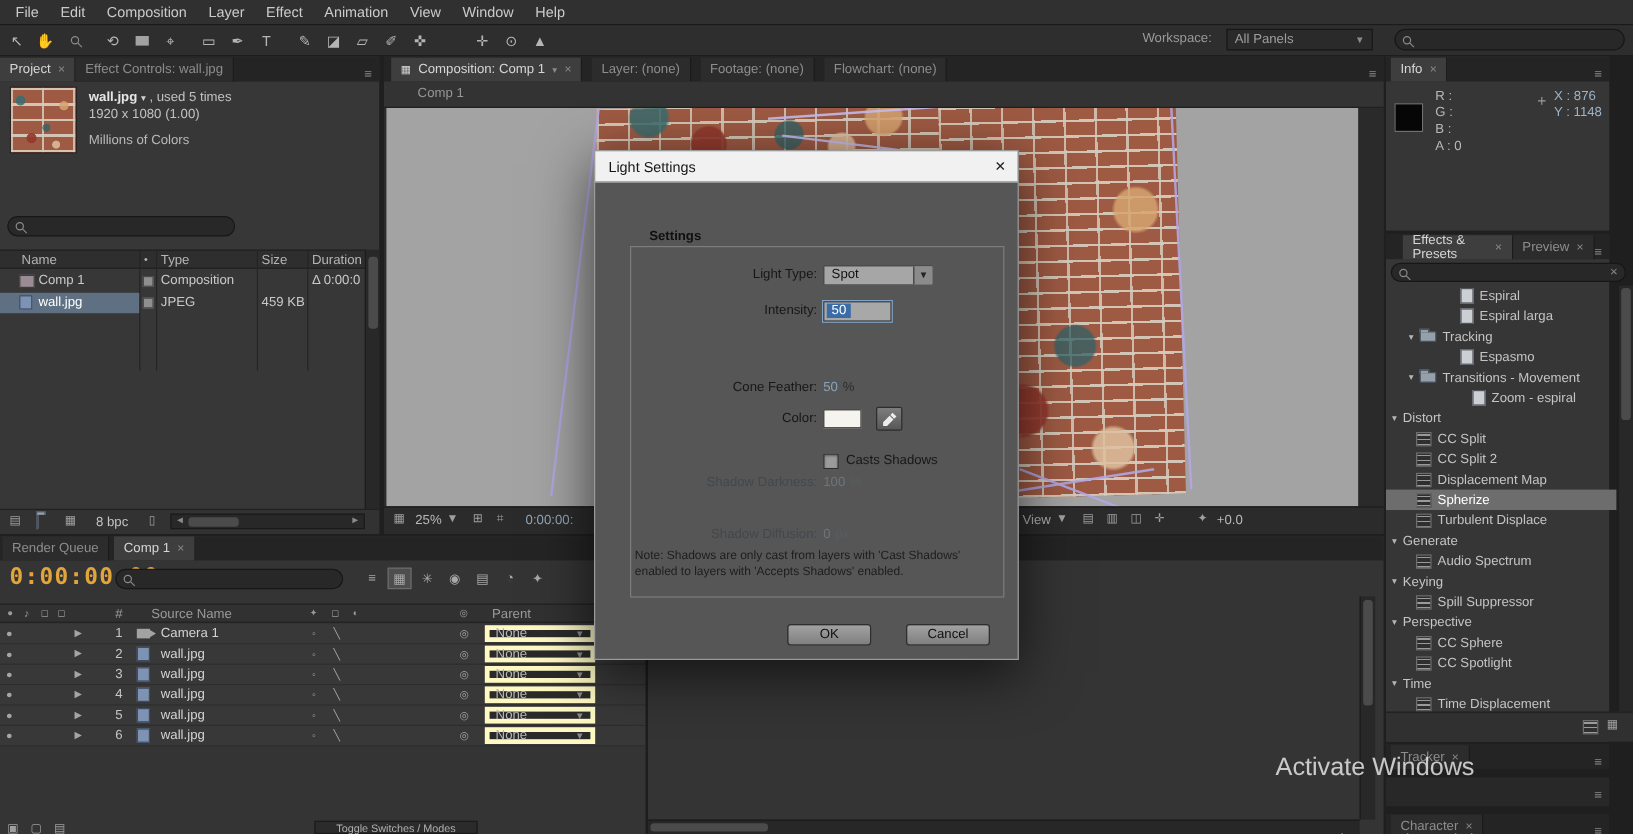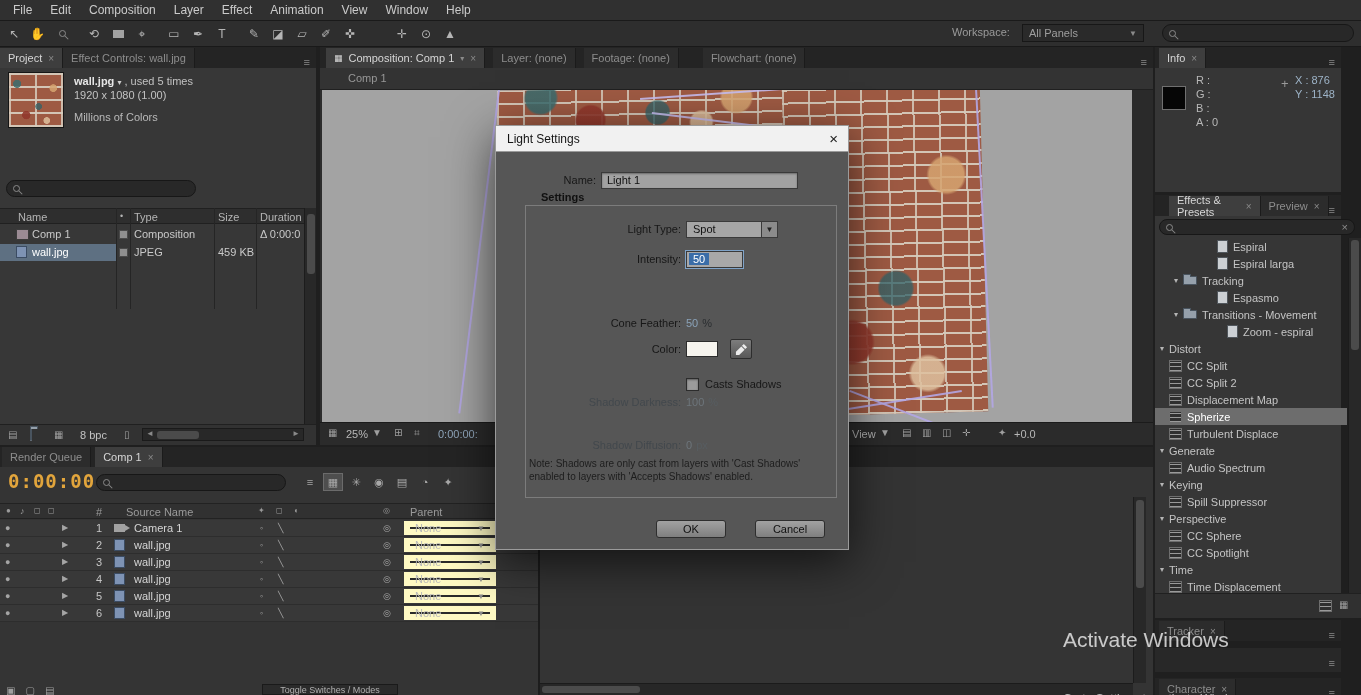--- a/index.html
+++ b/index.html
@@ -59,21 +59,21 @@
   #tcdisp{left:8px;top:23px;font-family:"DejaVu Sans Mono","Liberation Mono",monospace;font-size:19px;font-weight:bold;color:#e2a53c;letter-spacing:1px}
   .tlico{width:20px;height:18px;display:inline-flex;align-items:center;justify-content:center;color:#a8a8a8;font-size:11px}
   .tlico.on{background:#4e4e4e;border:1px solid #6b6b6b}
   #tl-colhdr{left:0;top:56px;width:538px;height:16px;background:#313131;border-top:1px solid #222;border-bottom:1px solid #222;color:#9a9a9a}
   .tlrow{position:absolute;left:0;width:538px;height:17px;background:#383838;border-bottom:1px solid #2d2d2d}
   .ticon{position:absolute;top:0;line-height:16px;font-size:9px;color:#a5a5a5}
   .tnum{position:absolute;top:0;line-height:16px;color:#c6c6c6}
   .tname{position:absolute;top:0;line-height:16px;color:#d4d4d4}
   .cam-ico{position:absolute;top:4px;width:11px;height:8px;background:#a2a2a2}
   .cam-ico::after{content:"";position:absolute;right:-5px;top:1px;border-left:5px solid #a2a2a2;border-top:3px solid transparent;border-bottom:3px solid transparent}
-  .parent-dd{position:absolute;left:404px;top:1px;width:92px;height:14px;background:#2a2a2a;border:6px solid #fef9c3;display:flex;align-items:center;justify-content:space-between;padding:0 5px;color:#b8b8b8}
+  .parent-dd{position:absolute;left:404px;top:1px;width:92px;height:14px;background:#2a2a2a;border:4px solid #fef9c3;display:flex;align-items:center;justify-content:space-between;padding:0 5px;color:#b8b8b8}
   #graph{left:540px;top:33px;width:593px;height:203px;background:#3c3c3c;overflow:hidden}
   #ruler{position:absolute;left:0;top:0;width:593px;height:17px;background:#2d2d2d;border-bottom:1px solid #202020}
   .rlab{position:absolute;top:3px;font-size:10px;color:#9c9c9c}
   .gline{position:absolute;top:17px;bottom:0;width:1px;background:#323232}
   #workarea{position:absolute;left:0;top:17px;width:593px;height:7px;background:#565656;border-bottom:1px solid #2a2a2a}
   .bar{position:absolute;left:0;width:592px;height:14px}
   .bar.pink{background:#d094a8;border:1px solid #a86c80}
   .bar.purp{background:#908ec3;border:1px solid #5e5c92}
   #playhead{position:absolute;left:0;top:0;bottom:0;width:2px;background:#cf3a33}
   .hsb{background:#272727;border-top:1px solid #1b1b1b}
@@ -87,21 +87,21 @@
   #fx-search{position:absolute;left:4px;top:24px;width:196px;height:16px}
   .erow{position:absolute;left:0;width:192px;height:17px;display:flex;align-items:center;gap:5px;color:#c4c4c4}
   .erow.sel{background:#6d6d6d;color:#fff}
   .tri{font-size:8px;color:#b5b5b5}
   .fx-ico{width:13px;height:12px;background:#2f2f2f;border:1px solid #6e6e6e;background-image:repeating-linear-gradient(0deg,#9a9a9a 0 1px,transparent 1px 4px);flex:none}
   .preset-ico{width:11px;height:13px;background:#ccd0d4;border:1px solid #50565c;flex:none}
   .folder-ico{width:14px;height:9px;background:#95a0ab;border:1px solid #49545f;border-radius:1px;position:relative;flex:none}
   .folder-ico::before{content:"";position:absolute;top:-3px;left:-1px;width:6px;height:2px;background:#95a0ab;border:1px solid #49545f;border-bottom:none}
   .i-cat{padding-left:5px}
   .i-fold{padding-left:19px}
-  .i-eff{padding-left:14px}
+  .i-eff{padding-left:25px}
   .i-pre{padding-left:62px}
   .i-pre2{padding-left:72px}
   
   #dialog{left:495px;top:125px;width:354px;height:425px;background:#565656;border:1px solid #9b9b9b;box-shadow:0 12px 45px rgba(0,0,0,.65);z-index:100}
   #dlg-title{position:absolute;left:0;top:0;width:100%;height:26px;background:#f1f1f1;border-bottom:1px solid #9a9a9a;display:flex;align-items:center;padding:0 11px;color:#141414;font-size:12px}
   #dlg-close{position:absolute;right:10px;top:4px;color:#222;font-size:15px}
   .drow{position:absolute;left:0;right:8px;height:18px;display:flex;align-items:center}
   .dlabel{width:185px;text-align:right;margin-right:5px;flex:none;color:#171717;font-size:11px}
   .drow.dis .dlabel{color:#42484d}
   .hot{color:#8aa2b8;font-size:11px}
@@ -247,21 +247,21 @@
       <span>Composition: Comp 1</span>
       <span class="arr">▾</span>
       <span class="tabx">×</span>
     </div>
     <div class="tab" style="margin-left:8px">
       <span>Layer: (none)</span>
     </div>
     <div class="tab" style="margin-left:8px">
       <span>Footage: (none)</span>
     </div>
-    <div class="tab" style="margin-left:24px">
+    <div class="tab" style="margin-left:8px">
       <span>Flowchart: (none)</span>
     </div>
     <span class="pmenu">≡</span>
   </div>
   <div id="vhead" class="p">
     <span class="p nw" style="left:28px;top:4px;color:#979797">Comp 1</span>
   </div>
   <div id="viewport" class="p">
     <div class="p brick" style="left:175px;top:-2px;width:292px;height:40px;transform:skewY(-1.2deg)"></div>
     <div class="p brick" style="left:464px;top:-6px;width:198px;height:330px;transform:rotate(-1.5deg)"></div>
@@ -593,26 +593,20 @@
 
 <div id="wm1" class="p nw">Activate Windows</div>
 <div id="wm2" class="p nw">Go to Settings to activate Windows.</div>
 
 <div id="dialog" class="p">
   <div id="dlg-title">
     <span>Light Settings</span>
     <span id="dlg-close">×</span>
   </div>
 
-  <div class="drow" style="top:45px">
-    <span class="dlabel" style="width:100px">Name:</span>
-    <div class="nameinput">
-      <span>Light 1</span>
-    </div>
-  </div>
 
   <div id="gbox"></div>
   <span id="gbox-label">Settings</span>
 
   <div class="drow" style="top:94px">
     <span class="dlabel">Light Type:</span>
     <div class="ddlg">
       <span>Spot</span>
       <span class="seg">▼</span>
     </div>

